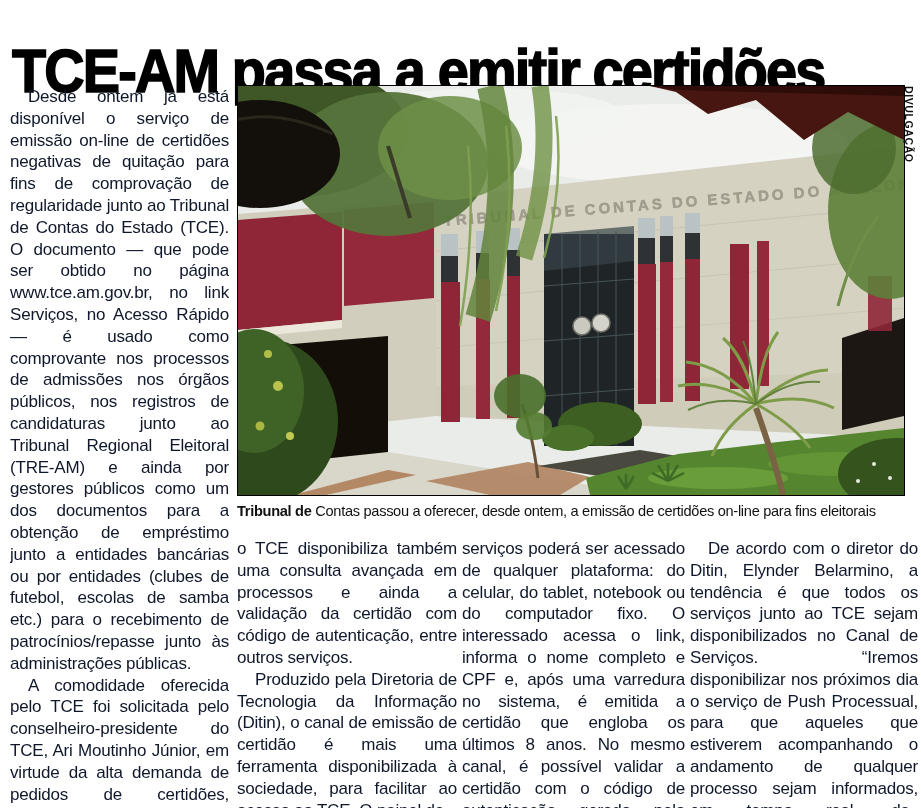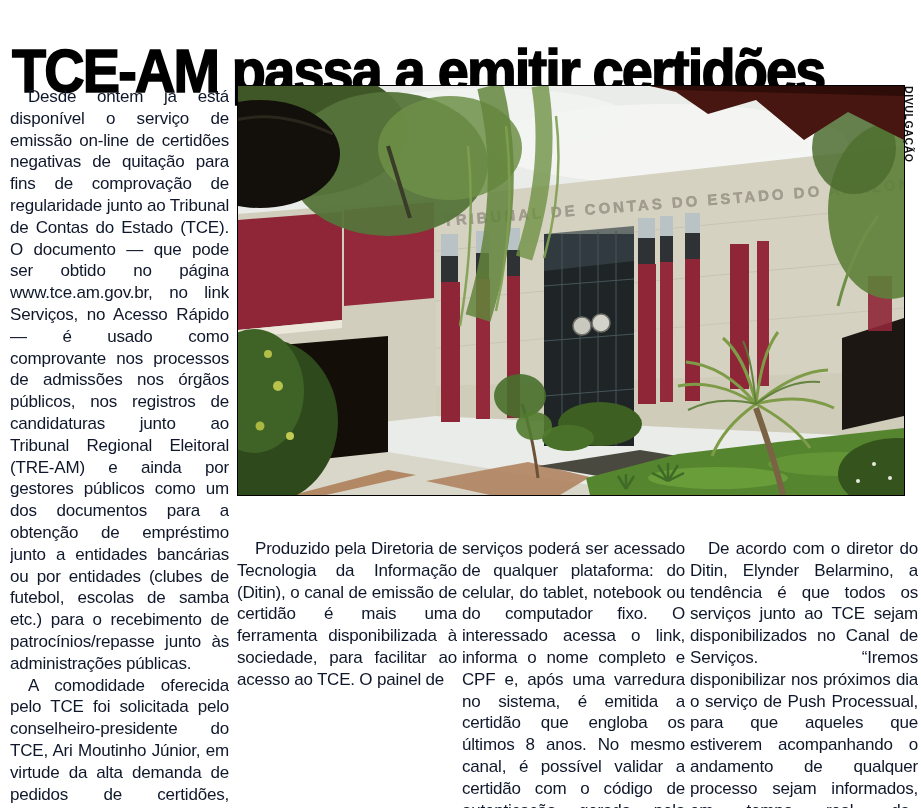--- a/index.html
+++ b/index.html
@@ -189,22 +189,26 @@
       <circle cx="652" cy="392" r="2" fill="#e8eadf"></circle>
       <circle cx="620" cy="395" r="2" fill="#e8eadf"></circle>
 
       <polygon points="412,0 666,0 666,54 610,26 566,54 518,14 470,28 438,6" fill="#471610"></polygon>
       <polygon points="412,0 666,0 666,10 440,4" fill="#2e0c07"></polygon>
     </svg>
   </div>
 
   <div class="credit">DIVULGAÇÃO</div>
 
+  <div class="caption">
+    <span class="lead">Tribunal de</span><span> Contas passou a oferecer, desde ontem, a emissão de certidões on-line para fins eleitorais</span>
+  </div>
 
   <div id="col2" class="col">
+    <p>o TCE disponibiliza também uma consulta avançada em processos e ainda a validação da certidão com código de autenticação, entre outros serviços.</p>
     <p class="ind">Produzido pela Diretoria de Tecnologia da Informação (Ditin), o canal de emissão de certidão é mais uma ferramenta disponibilizada à sociedade, para facilitar ao acesso ao TCE. O painel de</p>
   </div>
   <div id="col3" class="col">
     <p>serviços poderá ser acessado de qualquer plataforma: do celular, do tablet, notebook ou do computador fixo. O interessado acessa o link, informa o nome completo e CPF e, após uma varredura no sistema, é emitida a certidão que engloba os últimos 8 anos. No mesmo canal, é possível validar a certidão com o código de autenticação gerado pelo sistema.</p>
   </div>
   <div id="col4" class="col">
     <p class="ind">De acordo com o diretor do Ditin, Elynder Belarmino, a tendência é que todos os serviços junto ao TCE sejam disponibilizados no Canal de Serviços. “Iremos disponibilizar nos próximos dia o serviço de Push Processual, para que aqueles que estiverem acompanhando o andamento de qualquer processo sejam informados, em tempo real, das movimentações”, informou.</p>
   </div>
 
 </div>

